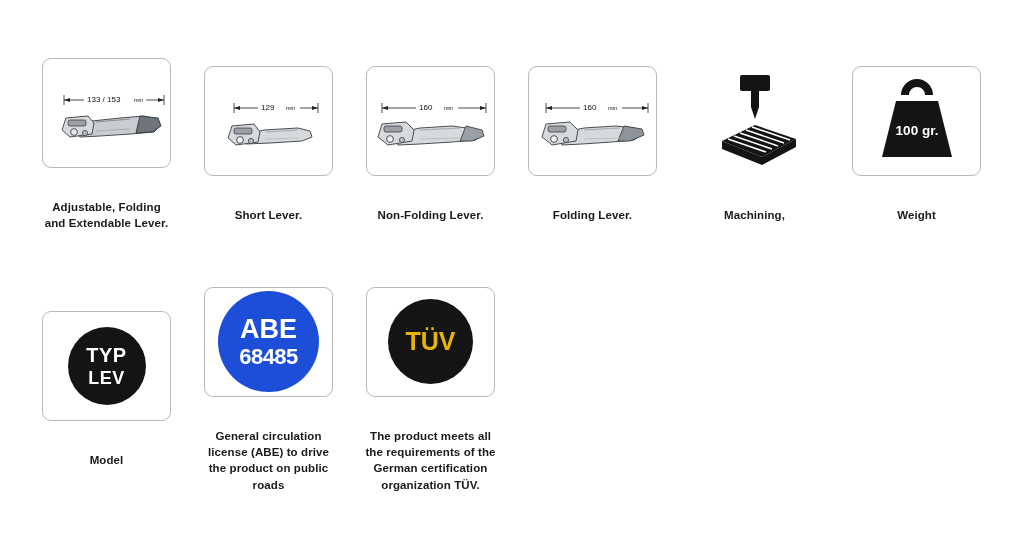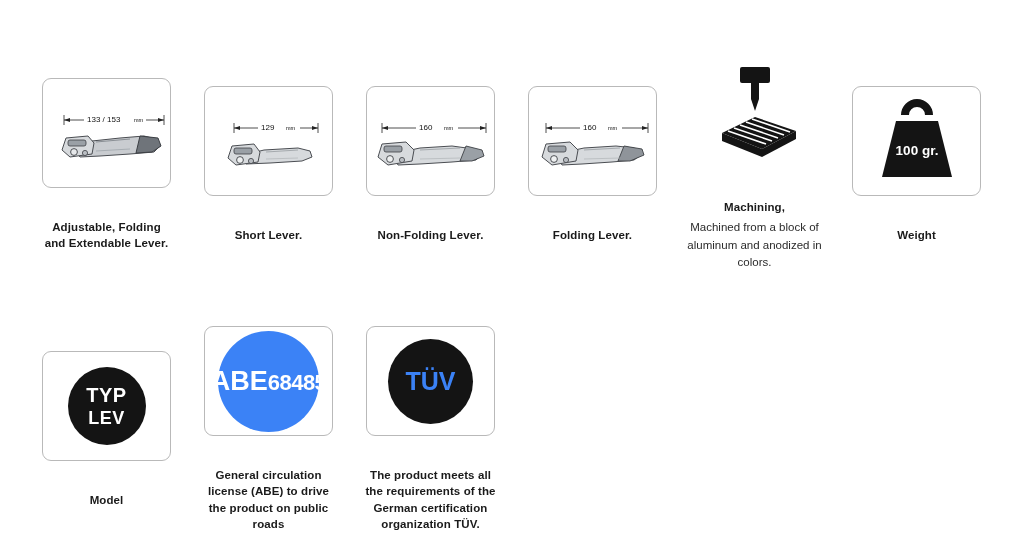--- a/index.html
+++ b/index.html
@@ -109,45 +109,45 @@
   .badge-lev {
     font-size: 18px;
     font-weight: bold;
     letter-spacing: 0.5px;
     margin-top: 4px;
   }
   .badge-abe-big {
     width: 101px;
     height: 101px;
     border-radius: 50%;
-    background: #3b82f6;
+    background: #1d4ed8;
     color: #fff;
     display: flex;
-    flex-direction: row;
+    flex-direction: column;
     align-items: center;
     justify-content: center;
     line-height: 1;
   }
   .abe-top {
     font-size: 27px;
     font-weight: bold;
     letter-spacing: 0px;
   }
   .abe-bottom {
     font-size: 22px;
     font-weight: bold;
     margin-top: 3px;
     letter-spacing: -0.5px;
   }
   .badge-tuv {
     width: 85px;
     height: 85px;
     border-radius: 50%;
     background: #141414;
-    color: #3b82f6;
+    color: #eab308;
     display: flex;
     align-items: center;
     justify-content: center;
     font-size: 25px;
     font-weight: bold;
     letter-spacing: 0px;
   }
   .weight-label {
     font-size: 13.5px;
     font-weight: bold;
@@ -283,21 +283,20 @@
           <g stroke="#ffffff" stroke-width="1.6">
             <line x1="40" y1="64" x2="78" y2="77"></line>
             <line x1="46" y1="61" x2="84" y2="74"></line>
             <line x1="52" y1="58" x2="90" y2="71"></line>
             <line x1="34" y1="67" x2="72" y2="80"></line>
             <line x1="28" y1="70" x2="66" y2="83"></line>
           </g>
         </svg>
       </div>
       <div class="caption">Machining,</div>
-      <div class="subcaption">Machined from a block of aluminum and anodized in colors.</div>
     </div>
 
     <div class="cell">
       <div class="box">
         <svg width="110" height="100" viewBox="0 0 110 100">
           <path d="M55 8 a16 16 0 0 1 16 16 h-8 a8 8 0 0 0 -16 0 h-8 a16 16 0 0 1 16 -16 z" fill="#141414"></path>
           <path d="M34 30 L76 30 L90 86 L20 86 Z" fill="#141414"></path>
           <text class="weight-label" x="55" y="64" text-anchor="middle">100 gr.</text>
         </svg>
       </div>

